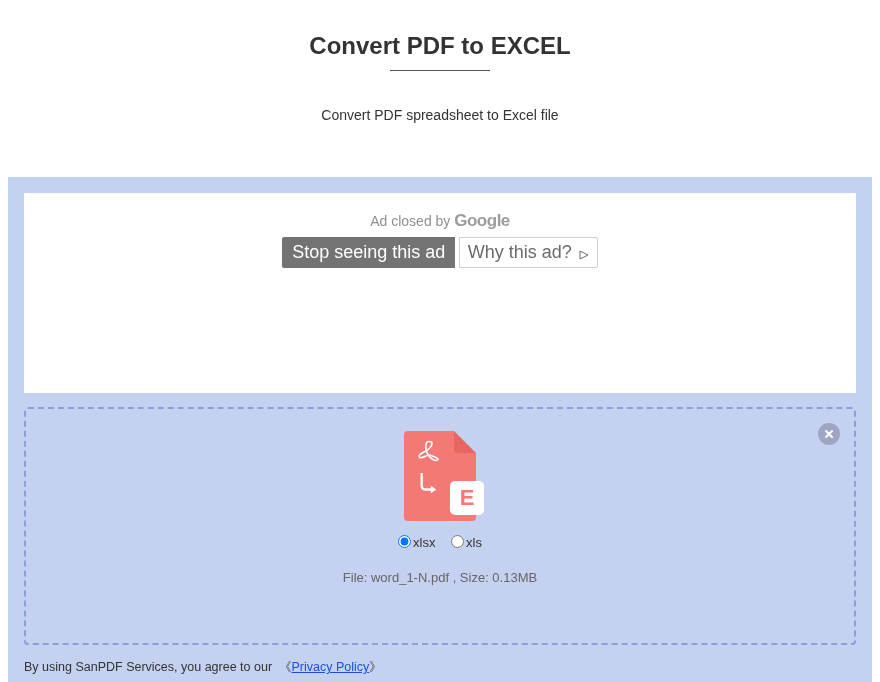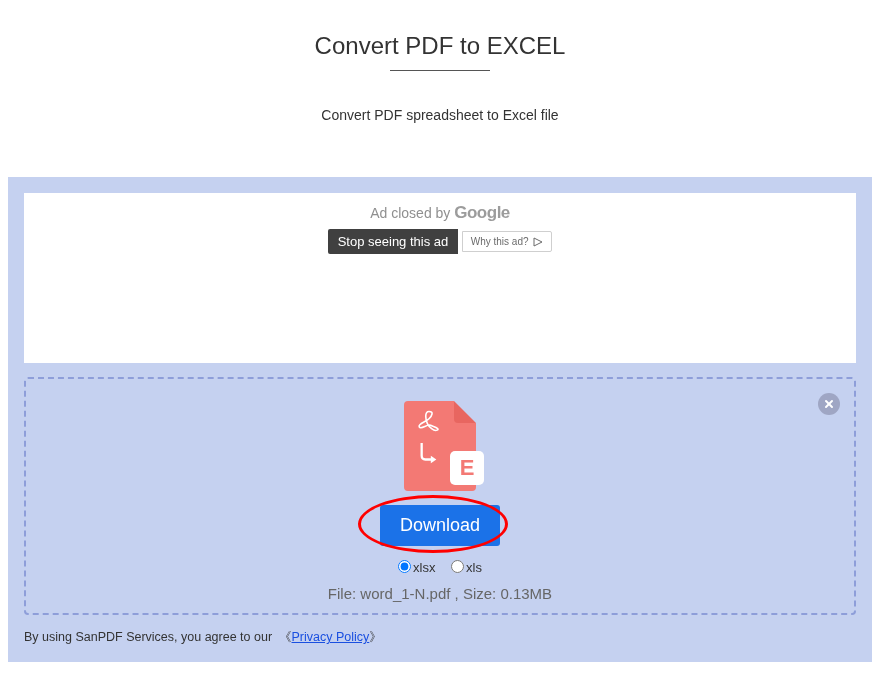--- a/index.html
+++ b/index.html
@@ -10,21 +10,21 @@
     height: 682px;
     overflow: hidden;
   }
   .header {
     text-align: center;
     padding-top: 32px;
     padding-bottom: 18px;
   }
   .title {
     font-size: 24px;
-    font-weight: normal;
+    font-weight: bold;
     color: #333333;
   }
   .title-underline {
     width: 100px;
     border-bottom: 1px solid #555;
     margin: 10px auto 0 auto;
   }
   .subtitle {
     font-size: 14px;
     color: #333333;
@@ -32,52 +32,52 @@
     text-align: center;
   }
   .outer-panel {
     background: #c5d1f0;
     margin: 36px 8px 0 8px;
     padding: 16px;
     position: relative;
   }
   .ad-box {
     background: #ffffff;
-    height: 170px;
-    text-align: center;
-    padding-top: 10px;
+    height: 200px;
+    text-align: center;
+    padding-top: 18px;
   }
   .ad-closed-line {
     color: #8f8f8f;
     font-size: 14px;
   }
   .google-logo {
     font-family: Arial, sans-serif;
     font-weight: bold;
     font-size: 17px;
     color: #9c9c9c;
     letter-spacing: -0.5px;
   }
   .ad-buttons {
     margin-top: 6px;
   }
   .stop-seeing {
-    background: #404040;
+    background: #737373;
     color: #ffffff;
-    font-size: 13px;
+    font-size: 18px;
     border: none;
     padding: 5px 10px;
     border-radius: 2px 0 0 2px;
     cursor: pointer;
     vertical-align: middle;
   }
   .why-ad {
     background: #ffffff;
     color: #6b6b6b;
-    font-size: 10px;
+    font-size: 18px;
     border: 1px solid #cfcfcf;
     padding: 4px 8px;
     border-radius: 0 2px 2px 0;
     cursor: pointer;
     vertical-align: middle;
     margin-left: -1px;
   }
   .why-ad svg { vertical-align: -1.5px; margin-left: 2px; }
   .drop-zone {
     margin-top: 14px;
@@ -182,22 +182,22 @@
     pointer-events: none;
   }
   .radio-row {
     margin-top: 14px;
     font-size: 13px;
     color: #333333;
   }
   .radio-row label { margin: 16px 6px; cursor: pointer; }
   .radio-row input { margin-right: 2px; vertical-align: -1px; cursor: pointer; }
   .file-info {
-    margin-top: 10px;
-    font-size: 15px;
+    margin-top: 20px;
+    font-size: 13px;
     color: #666666;
   }
   .footer-line {
     margin-top: 14px;
     text-align: left;
     font-size: 12.5px;
     color: #333333;
   }
   .policy-link {
     color: #1a4fe0;
@@ -249,24 +249,20 @@
       </svg>
       <svg class="arrow-svg" viewBox="0 0 24 28">
         <path d="M4 2 L4 16 Q4 20 8 20 L16 20" fill="none" stroke="#ffffff" stroke-width="2.5"></path>
         <path d="M14 16 L20 20 L14 24 Z" fill="#ffffff"></path>
       </svg>
       <div class="excel-badge">
         <span class="excel-e">E</span>
       </div>
     </div>
 
-    <div class="download-wrap">
-      <button class="download-btn">Download</button>
-      <div class="ellipse-anno"></div>
-    </div>
 
     <div class="radio-row">
       <label>
         <input type="radio" name="fmt" checked="" style=""><span>xlsx</span>
       </label>
       <label>
         <input type="radio" name="fmt" style=""><span>xls</span>
       </label>
     </div>
 

